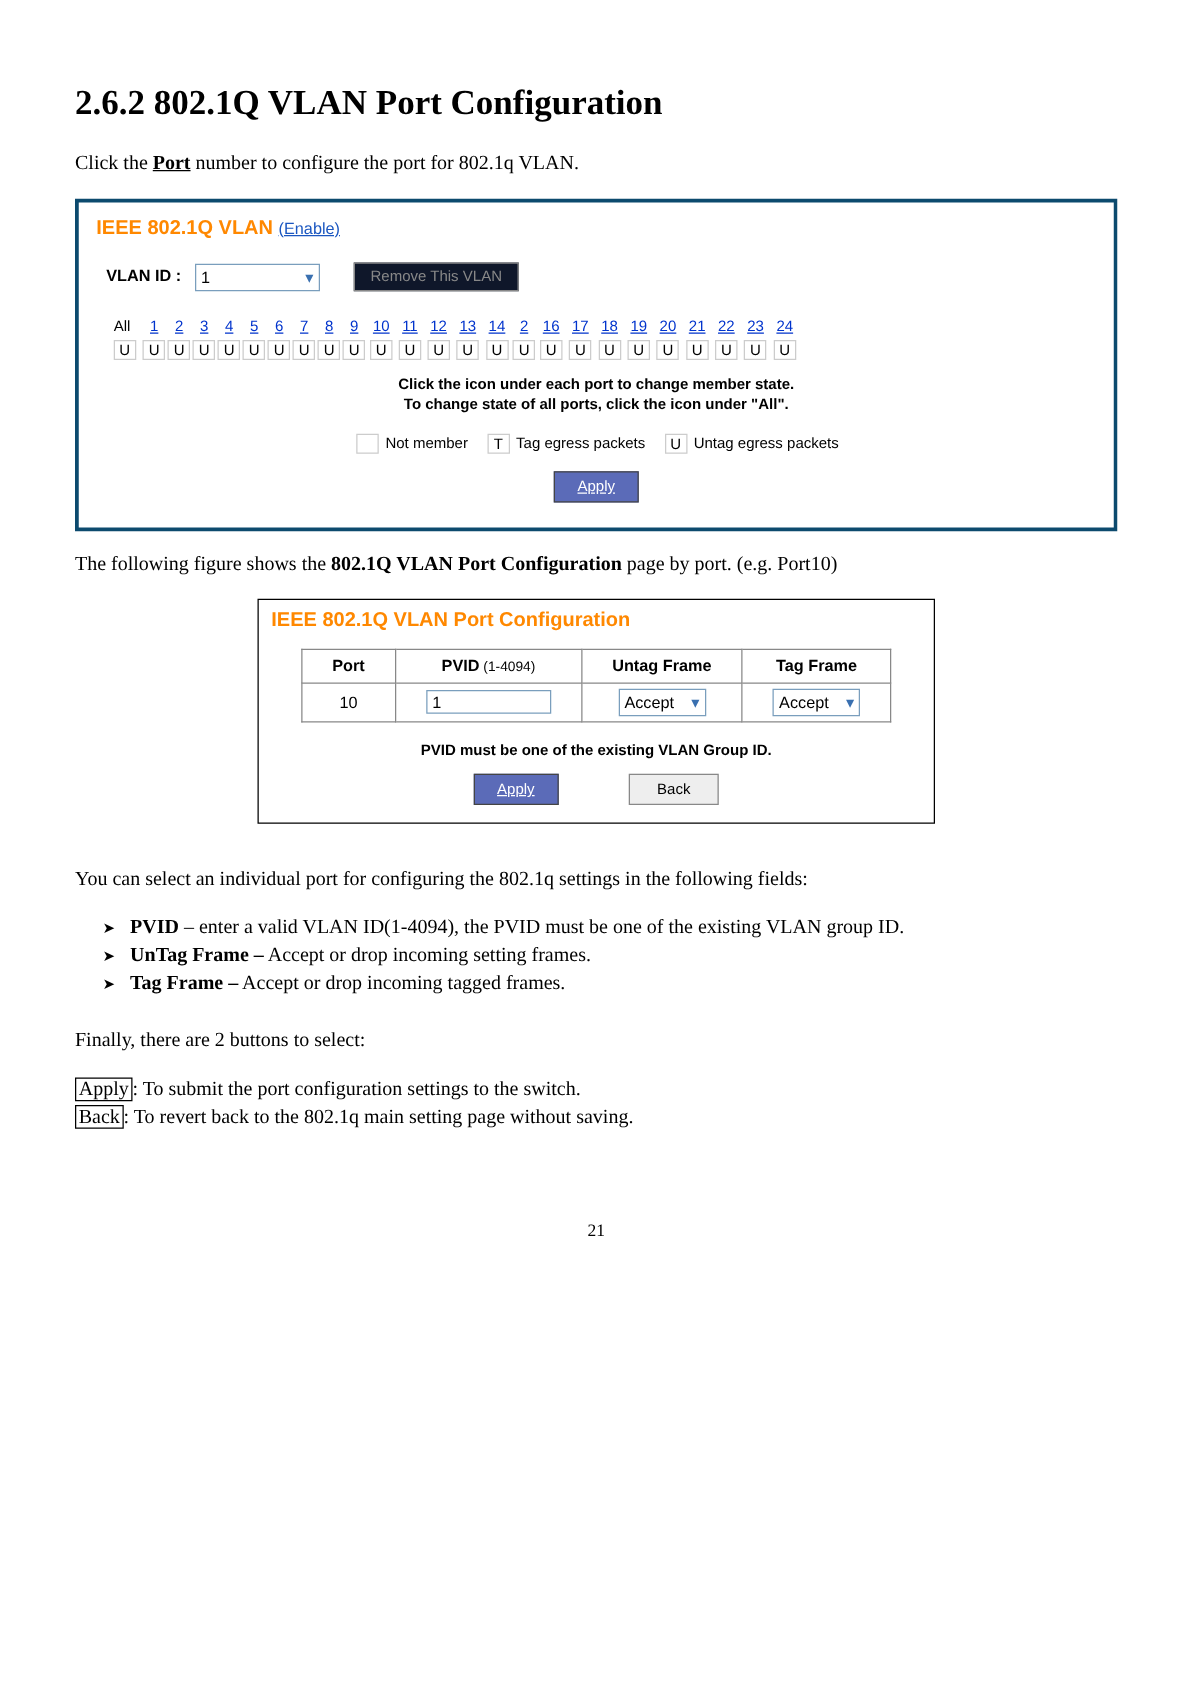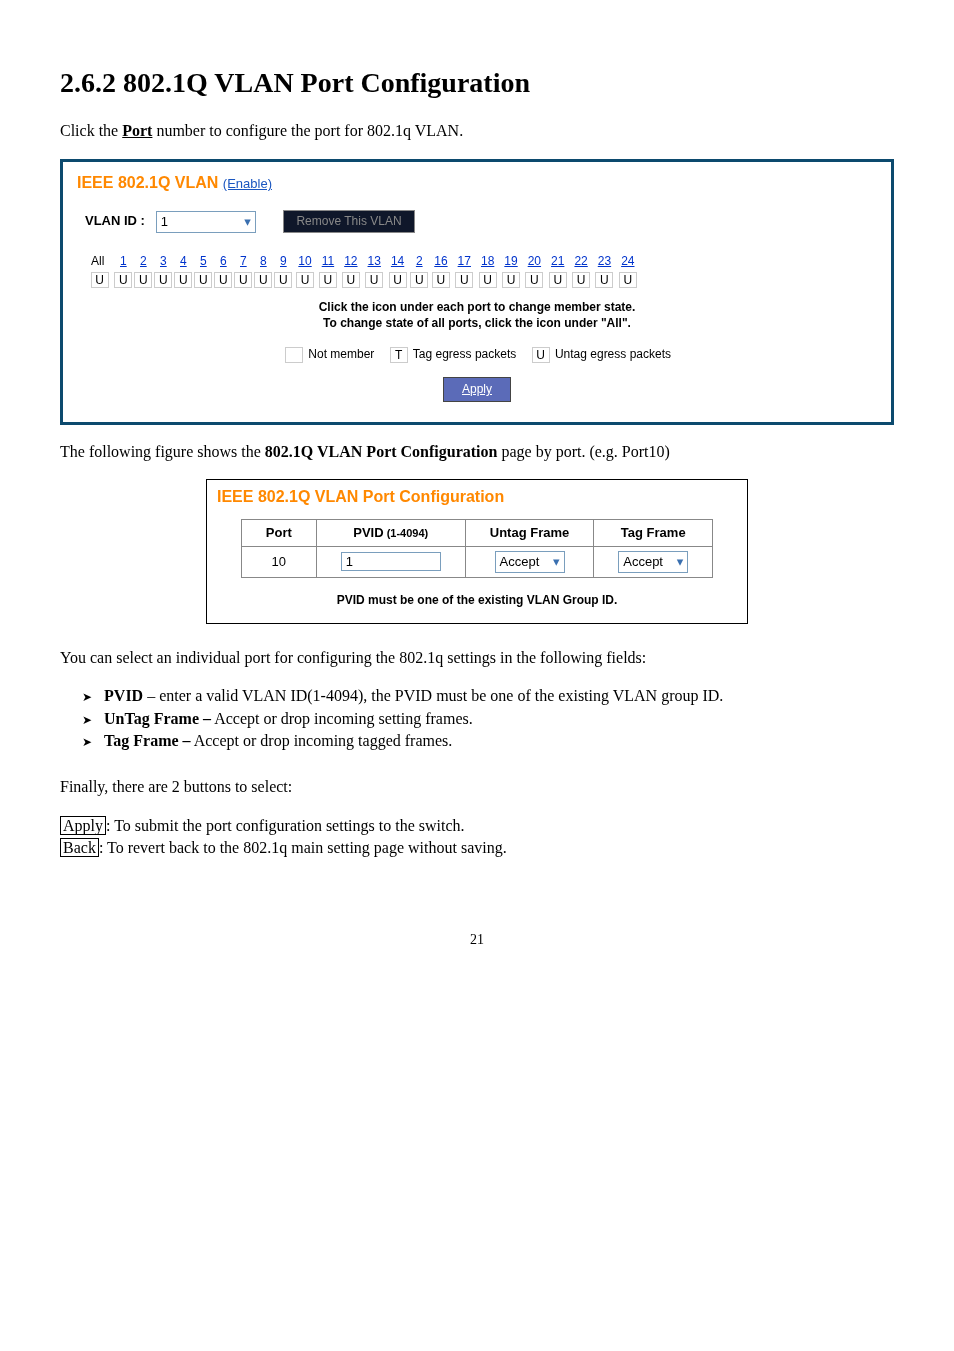--- a/index.html
+++ b/index.html
@@ -298,39 +298,44 @@
 </p>
 
 <div class="port-cfg-box">
   <div class="vlan-title" style="margin-bottom:10px;">IEEE 802.1Q VLAN Port Configuration</div>
 
   <table class="cfg-table" style="margin:0 auto;">
     <tbody>
         <tr>
       <th>Port</th>
       <th>
-        <span>PVID</span><span style="font-weight:bold;font-size:11px;text-align:center;"> (1-4094)</span>
+        <span>PVID</span><span style="font-weight:normal;font-size:11px;text-align:center;"> (1-4094)</span>
       </th>
       <th>Untag Frame</th>
       <th>Tag Frame</th>
     </tr>
     <tr>
       <td>10</td>
       <td><input class="cfg-input" value="1" style=""></td>
       <td><span class="select-box" style="min-width:60px;">Accept</span></td>
       <td><span class="select-box" style="min-width:60px;">Accept</span></td>
     </tr>
   </tbody>
     </table>
 
   <div class="center small-arial" style="font-weight:bold;margin-top:14px;">PVID must be one of the existing VLAN Group ID.</div>
 
+  <div class="center" style="margin-top:10px;">
+    <span class="apply-btn">Apply</span>
+    &nbsp;&nbsp;&nbsp;&nbsp;&nbsp;&nbsp;&nbsp;&nbsp;&nbsp;&nbsp;&nbsp;&nbsp;
+    <span class="back-btn">Back</span>
+  </div>
 </div>
 
-<p style="margin-top:23px;">You can select an individual port for configuring the 802.1q settings in the following fields:</p>
+<p style="margin-top:34px;">You can select an individual port for configuring the 802.1q settings in the following fields:</p>
 
 <div class="indented-list">
   <div class="bullet">
     <b>PVID</b><span> – enter a valid VLAN ID(1-4094), the PVID must be one of the existing VLAN group ID.</span>
   </div>
   <div class="bullet">
     <b>UnTag Frame –</b><span> Accept or drop incoming setting frames.</span>
   </div>
   <div class="bullet">
     <b>Tag Frame –</b><span> Accept or drop incoming tagged frames.</span>

